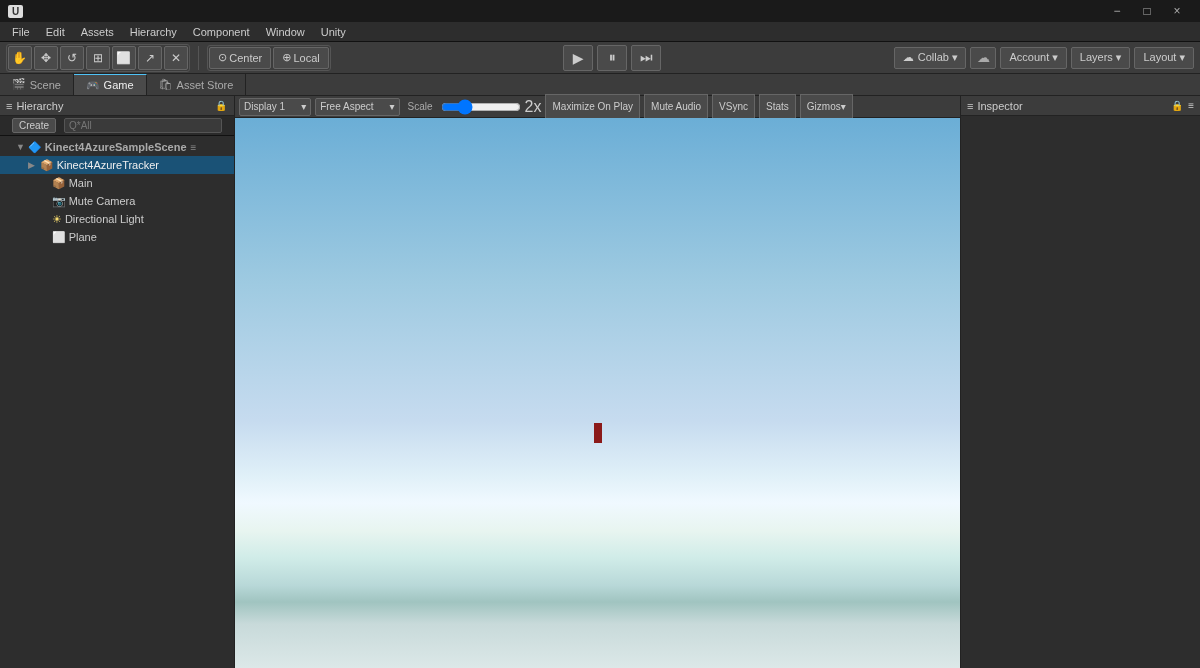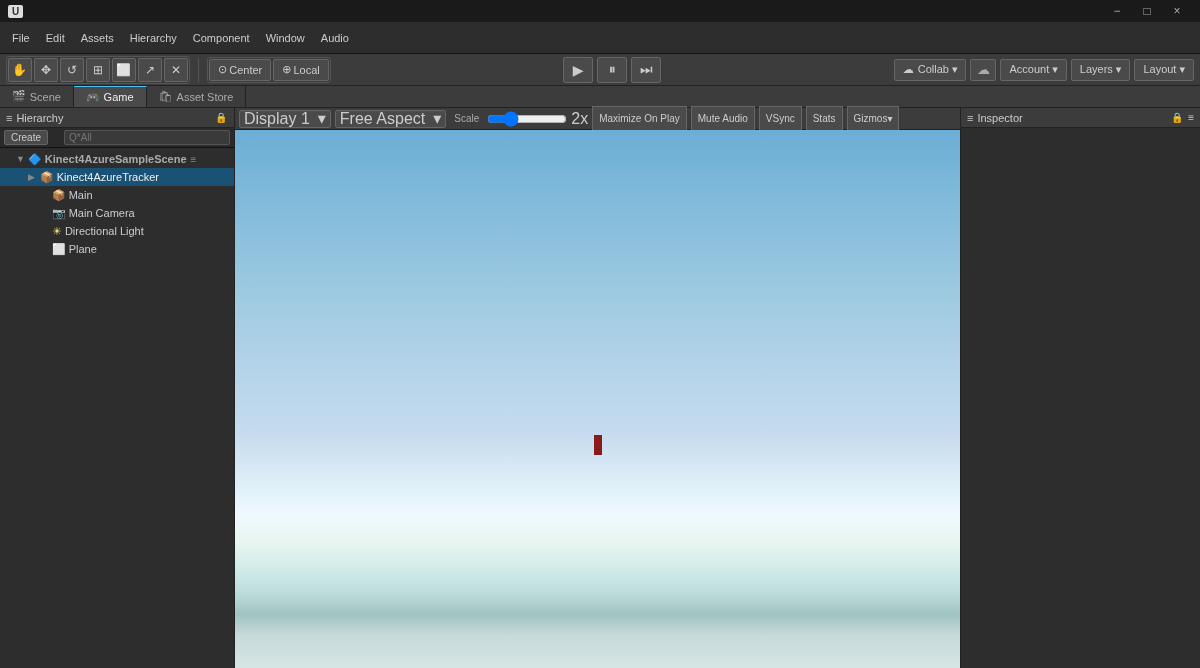--- a/index.html
+++ b/index.html
@@ -6,21 +6,21 @@
     body { width: 1200px; height: 668px; overflow: hidden; font-family: 'Segoe UI', Arial, sans-serif; font-size: 11px; background: #3c3c3c; color: #ccc; }
 
     
     #title-bar { background: #1a1a1a; height: 22px; display: flex; align-items: center; padding: 0 8px; color: #aaa; font-size: 11px; justify-content: space-between; }
     #title-bar .title-left { display: flex; align-items: center; gap: 6px; }
     #title-bar .title-text { font-size: 11px; color: #bbb; }
     #title-bar .win-controls { display: flex; gap: 0; }
     #title-bar .win-btn { width: 30px; height: 22px; display: flex; align-items: center; justify-content: center; cursor: pointer; font-size: 12px; color: #aaa; background: transparent; border: none; }
 
     
-    #menu-bar { background: #2d2d2d; height: 32px; display: flex; align-items: center; padding: 0 4px; border-bottom: 1px solid #111; }
+    #menu-bar { background: #2d2d2d; height: 20px; display: flex; align-items: center; padding: 0 4px; border-bottom: 1px solid #111; }
     #menu-bar .menu-item { padding: 2px 8px; cursor: pointer; color: #ccc; font-size: 11px; }
 
     
     #toolbar { background: #3c3c3c; height: 32px; display: flex; align-items: center; padding: 0 6px; gap: 4px; border-bottom: 1px solid #222; }
     .tool-group { display: flex; align-items: center; gap: 2px; border: 1px solid #555; border-radius: 3px; padding: 1px; }
     .tool-btn { width: 24px; height: 24px; background: #4a4a4a; border: 1px solid #666; border-radius: 2px; cursor: pointer; display: flex; align-items: center; justify-content: center; color: #ccc; font-size: 12px; }
     .tool-separator { width: 1px; height: 24px; background: #555; margin: 0 4px; }
     .toolbar-center { flex: 1; display: flex; align-items: center; justify-content: center; gap: 4px; }
     .play-btn { width: 30px; height: 26px; background: #4a4a4a; border: 1px solid #666; border-radius: 2px; cursor: pointer; display: flex; align-items: center; justify-content: center; color: #ccc; font-size: 14px; }
     .toolbar-right { display: flex; align-items: center; gap: 4px; }
@@ -33,37 +33,37 @@
     .tab { display: flex; align-items: center; padding: 0 12px; cursor: pointer; color: #aaa; font-size: 11px; border-right: 1px solid #222; gap: 4px; }
     .tab.active { background: #4a4a4a; color: #eee; border-top: 1px solid #4fc3f7; }
 
     
     #main-layout { display: flex; height: calc(668px - 22px - 20px - 32px - 22px); }
 
     
     #hierarchy { width: 235px; min-width: 235px; background: #2d2d2d; border-right: 1px solid #222; display: flex; flex-direction: column; }
     #hierarchy .panel-header { height: 20px; background: #3c3c3c; display: flex; align-items: center; padding: 0 6px; border-bottom: 1px solid #222; font-size: 11px; color: #ccc; gap: 4px; justify-content: space-between; }
     #hierarchy .panel-header-left { display: flex; align-items: center; gap: 4px; }
-    #hierarchy .search-bar { height: 20px; background: #2a2a2a; display: flex; align-items: center; padding: 0 4px; border-bottom: 1px solid #111; gap: 16px; }
+    #hierarchy .search-bar { height: 20px; background: #2a2a2a; display: flex; align-items: center; padding: 0 12px; border-bottom: 1px solid #111; gap: 8px; }
     #hierarchy .search-bar input { background: #3a3a3a; border: 1px solid #555; color: #ccc; font-size: 10px; padding: 1px 4px; width: 130px; border-radius: 2px; }
     .create-btn { background: #4a4a4a; border: 1px solid #666; color: #ccc; font-size: 10px; padding: 1px 6px; cursor: pointer; border-radius: 2px; }
     .hierarchy-tree { flex: 1; overflow-y: auto; padding: 2px 0; }
     .tree-item { display: flex; align-items: center; padding: 1px 4px; cursor: pointer; height: 18px; }
     .tree-item.selected { background: #1a5276; }
     .tree-item.selected .item-label { color: #eee; }
     .tree-indent { display: inline-block; width: 12px; }
     .tree-arrow { display: inline-block; width: 12px; font-size: 9px; color: #888; }
     .tree-icon { margin-right: 3px; font-size: 11px; }
     .item-label { font-size: 11px; color: #ccc; }
     .scene-root { color: #aaa; font-weight: bold; }
 
     
     #game-view { flex: 1; display: flex; flex-direction: column; background: #1a1a1a; }
     #game-toolbar { height: 22px; background: #3c3c3c; display: flex; align-items: center; padding: 0 4px; gap: 4px; border-bottom: 1px solid #222; }
-    .game-dropdown { height: 18px; background: #4a4a4a; border: 1px solid #666; color: #ccc; font-size: 16px; padding: 0 4px; border-radius: 2px; cursor: pointer; display: flex; align-items: center; gap: 8px; }
+    .game-dropdown { height: 18px; background: #4a4a4a; border: 1px solid #666; color: #ccc; font-size: 10px; padding: 0 4px; border-radius: 2px; cursor: pointer; display: flex; align-items: center; gap: 16px; }
     .game-btn-sm { height: 26px; background: #4a4a4a; border: 1px solid #666; color: #ccc; font-size: 10px; padding: 0 6px; border-radius: 0; cursor: pointer; display: flex; align-items: center; }
     #game-canvas { flex: 1; position: relative; overflow: hidden; }
     
     .sky-bg { position: absolute; top: 0; left: 0; right: 0; bottom: 0; background: linear-gradient(180deg, #6baed6 0%, #9ecae1 30%, #c6dbef 55%, #e0f0f8 65%, #f0f9ff 70%, #e8f5f0 75%, #d0ece8 80%, #b8d8d8 85%, #a0c4c0 88%, #c8dada 92%, #dce8e8 100%); }
     .red-object { position: absolute; width: 8px; height: 20px; background: #8b1a1a; top: 50%; left: 50%; transform: translate(-50%, -50%) translateY(40px); }
 
     
     #inspector { width: 240px; min-width: 240px; background: #2d2d2d; border-left: 1px solid #222; display: flex; flex-direction: column; }
     #inspector .panel-header { height: 20px; background: #3c3c3c; display: flex; align-items: center; padding: 0 6px; border-bottom: 1px solid #222; font-size: 11px; color: #ccc; justify-content: space-between; }
 
@@ -86,21 +86,21 @@
   </div>
 </div>
 
 <div id="menu-bar">
   <span class="menu-item">File</span>
   <span class="menu-item">Edit</span>
   <span class="menu-item">Assets</span>
   <span class="menu-item">Hierarchy</span>
   <span class="menu-item">Component</span>
   <span class="menu-item">Window</span>
-  <span class="menu-item">Audio</span>
+  <span class="menu-item">Unity</span>
 </div>
 
 <div id="toolbar">
   <div class="tool-group">
     <div class="tool-btn">✋</div>
     <div class="tool-btn">✥</div>
     <div class="tool-btn">↺</div>
     <div class="tool-btn">⊞</div>
     <div class="tool-btn">⬜</div>
     <div class="tool-btn">↗</div>
@@ -195,21 +195,21 @@
         <span class="tree-icon" style="color:#ccc;">📦</span>
         <span class="item-label">Main</span>
       </div>
 
       <div class="tree-item">
         <span class="tree-indent"></span>
         <span class="tree-indent"></span>
         <span class="tree-indent"></span>
         <span class="tree-indent"></span>
         <span class="tree-icon" style="color:#8ec4e8;">📷</span>
-        <span class="item-label">Main Camera</span>
+        <span class="item-label">Mute Camera</span>
       </div>
 
       <div class="tree-item">
         <span class="tree-indent"></span>
         <span class="tree-indent"></span>
         <span class="tree-indent"></span>
         <span class="tree-indent"></span>
         <span class="tree-icon" style="color:#f7dc6f;">☀</span>
         <span class="item-label">Directional Light</span>
       </div>

